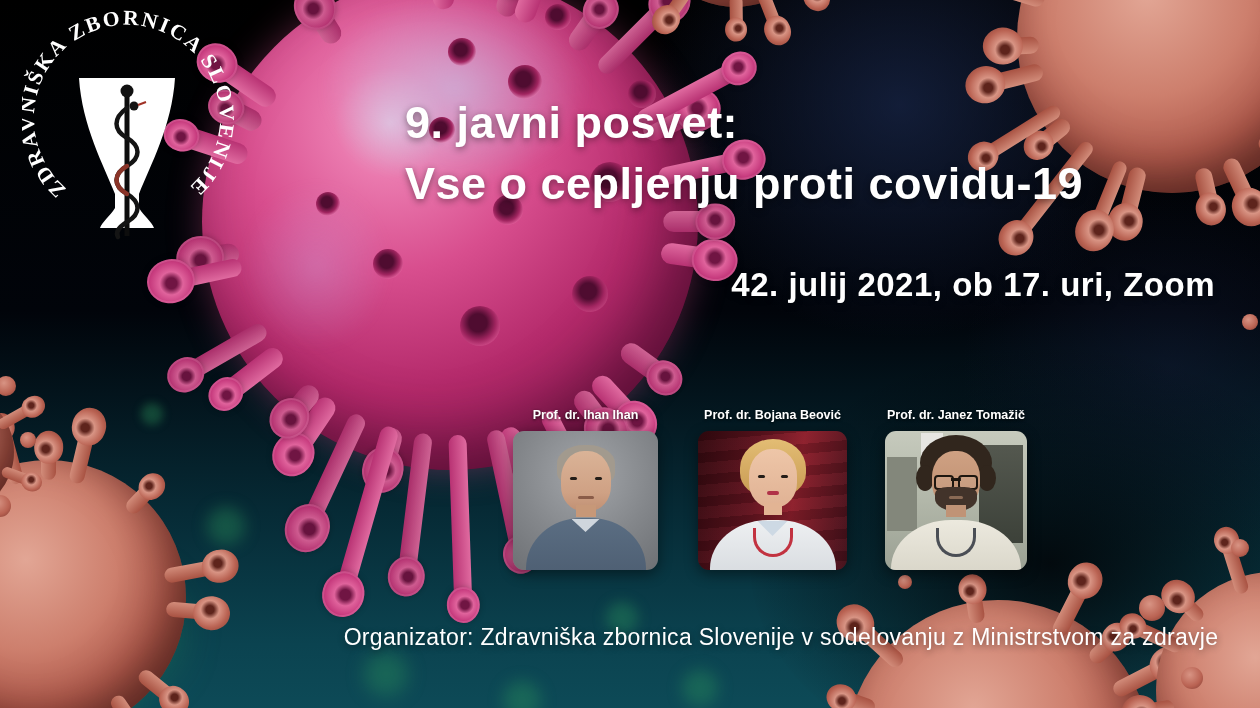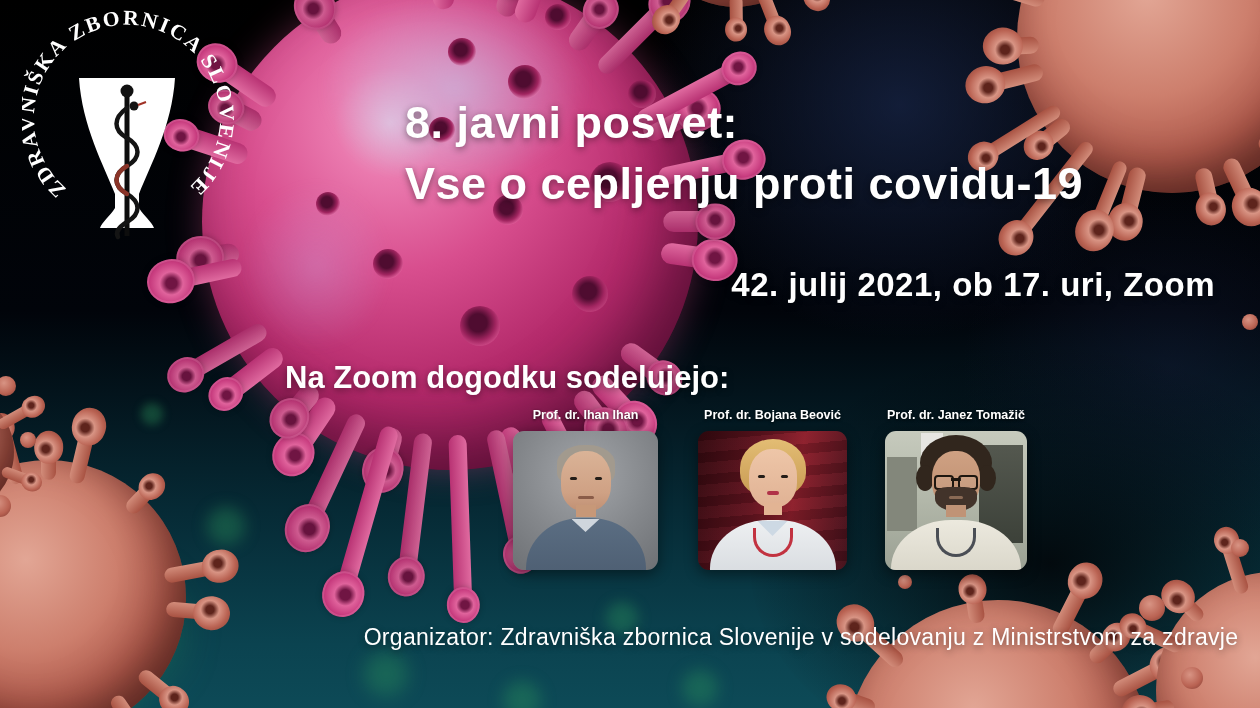--- a/index.html
+++ b/index.html
@@ -43,21 +43,21 @@
   .blob{position:absolute;border-radius:50%;z-index:2;
     background:radial-gradient(circle at 40% 35%,#d89484,#b96252 60%,#7e3a30 100%);}
   
   .logo{position:absolute;left:22px;top:6px;z-index:9;}
   .logo text{font-family:"Liberation Serif",serif;font-weight:bold;fill:#fff;}
   
   .txt{position:absolute;z-index:8;text-shadow:0 2px 7px rgba(0,0,0,.45);white-space:nowrap;}
   .title{left:405px;top:92px;font-size:45px;line-height:61px;font-weight:bold;letter-spacing:.5px;}
   .date{right:45px;top:266px;font-size:33px;font-weight:bold;letter-spacing:.5px;}
   .heading{left:285px;top:360px;font-size:31px;font-weight:bold;}
-  .organizer{left:356px;top:624px;width:890px;text-align:center;font-size:23px;font-weight:400;letter-spacing:.3px;}
+  .organizer{left:336px;top:624px;width:890px;text-align:center;font-size:23px;font-weight:400;letter-spacing:.3px;}
   
   .card{position:absolute;top:408px;height:170px;z-index:6;}
   .spk-name{position:absolute;top:0;left:50%;transform:translateX(-50%);
     font-size:12.5px;font-weight:bold;white-space:nowrap;text-shadow:0 1px 3px rgba(0,0,0,.8);}
   .photo{position:absolute;top:23px;left:0;right:0;height:139px;border-radius:11px;overflow:hidden;
     box-shadow:0 4px 14px rgba(0,0,0,.45);}
   .bgd{position:absolute;inset:0;}
   .head{position:absolute;left:50%;transform:translateX(-50%);border-radius:46% 46% 42% 42%;}
   .hair{position:absolute;left:50%;transform:translateX(-50%);}
   .neck{position:absolute;left:50%;transform:translateX(-50%);}
@@ -399,25 +399,24 @@
       <circle cx="105" cy="85" r="6.5" fill="#111"></circle>
       <path d="M105,102 C 91,112 91,124 105,132 C 119,140 119,152 105,160
                C 91,168 91,180 105,188 C 119,196 119,208 105,216 C 97,221 93,226 96,231" stroke="#141414" stroke-width="4.5" fill="none" stroke-linecap="round"></path>
       <path d="M105,160 C 91,168 91,180 105,188" stroke="#8a3428" stroke-width="4.5" fill="none" stroke-linecap="round"></path>
       <circle cx="112" cy="100" r="4.5" fill="#141414"></circle>
       <path d="M116,99 L124,96" stroke="#a03226" stroke-width="2"></path>
     </g>
   </svg>
 
   <div class="txt title">
-    <div>8. javni posvet:</div>
+    <div>9. javni posvet:</div>
     <div>Vse o cepljenju proti covidu-19</div>
   </div>
   <div class="txt date">42. julij 2021, ob 17. uri, Zoom</div>
-  <div class="txt heading">Na Zoom dogodku sodelujejo:</div>
   <div class="txt organizer">Organizator: Zdravniška zbornica Slovenije v sodelovanju z Ministrstvom za zdravje</div>
 
   <div class="card" style="left:513px;width:145px">
     <div class="spk-name">Prof. dr. Ihan Ihan</div>
     <div class="photo p1">
       <div class="bgd"></div>
       <div class="hair"></div>
       <div class="head">
         <div class="eye l"></div>
           <div class="eye r"></div>

